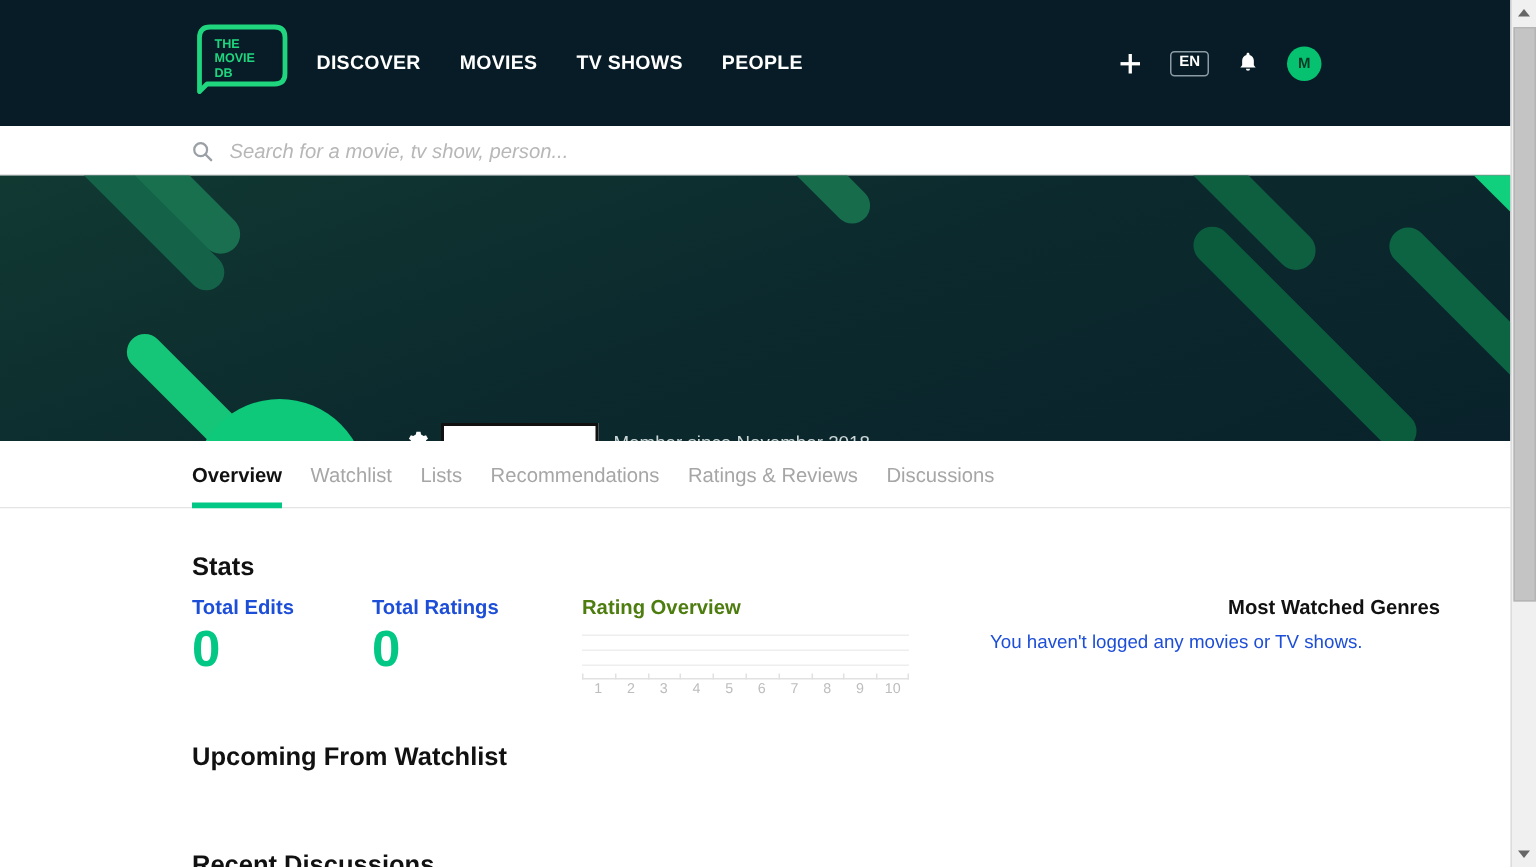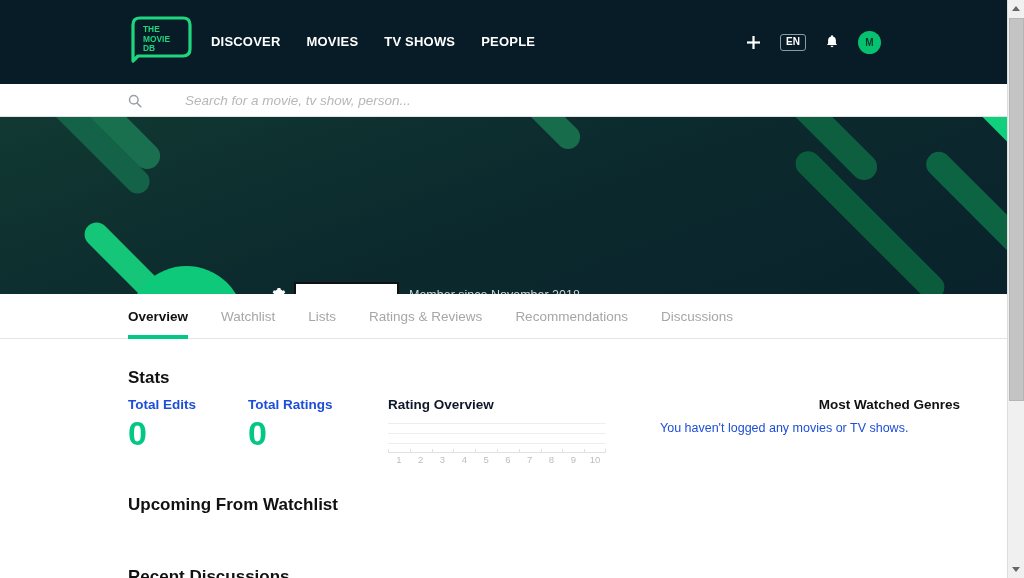--- a/index.html
+++ b/index.html
@@ -47,21 +47,21 @@
                align-items:center; justify-content:center; }
 
   
   .searchbar { position:absolute; top:84px; left:0; width:1007px; height:33px;
                background:#fff; border-bottom:1px solid #e3e3e3; }
   .search-inner { position:absolute; left:128px; top:0; height:33px; display:flex;
                   align-items:center; gap:11px; width:780px; }
   .search-icon { width:14px; height:14px; flex:none; }
   .search-input { border:none; outline:none; background:transparent; width:100%;
                   font-size:13.5px; font-style:italic; color:#8f8f8f;
-                  font-family:"Liberation Sans", sans-serif;margin-left:32px; }
+                  font-family:"Liberation Sans", sans-serif; }
   .search-input::placeholder { color:#b7b7b7; font-style:italic; }
 
   
   .hero { position:absolute; top:117px; left:0; width:1007px; height:177px;
           background:linear-gradient(160deg,#113932 0%,#0c2b2e 45%,#09222b 100%);
           overflow:hidden; }
   .stripe { position:absolute; border-radius:14px; transform:rotate(45deg);
             transform-origin:center; }
 
   .hero-inner { position:absolute; left:0; top:0; width:100%; height:100%; }
@@ -71,42 +71,42 @@
                z-index:5; }
   .profile-meta { position:absolute; left:269px; top:165px; z-index:5; }
   .name-row { display:flex; align-items:center; gap:8px; }
   .gear-icon { width:17px; height:17px; flex:none; }
   .name-redact { width:105px; height:25px; background:#fff; border:2px solid #111; }
   .member-since { color:#cbd6d6; font-size:12.5px; margin-left:2px; white-space:nowrap; }
 
   
   .tabs { position:absolute; top:294px; left:0; width:1007px; height:45px;
           background:#fff; border-bottom:1px solid #e4e4e4; }
-  .tabs-inner { position:absolute; left:128px; top:0; display:flex; gap:33px;
+  .tabs-inner { position:absolute; left:128px; top:0; display:flex; gap:19px;
                 height:45px; align-items:center; }
   .tab { font-size:13.5px; color:#a6a6a6; position:relative; height:45px;
          display:flex; align-items:center; white-space:nowrap; }
   .tab.active { color:#111; font-weight:bold; }
   .tab.active::after { content:""; position:absolute; left:0; right:0; bottom:0;
                        height:4px; background:#03c784; }
 
   
   .content { position:absolute; top:339px; left:0; width:1007px; height:239px;
              background:#fff; }
   .h-stats { position:absolute; left:128px; top:29px; font-size:17px; font-weight:bold;
              color:#111; }
   .stat-block { position:absolute; top:58px; }
   .stat-block.edits { left:128px; }
   .stat-block.ratings { left:248px; }
   .stat-lbl { font-size:13.5px; font-weight:bold; color:#1d4ed8; }
   .stat-num { font-size:34px; font-weight:bold; color:#03c784; line-height:38px;
               margin-top:2px; }
 
   .rating-ov { position:absolute; left:388px; top:58px; width:218px; }
-  .rating-title { font-size:13.5px; font-weight:bold; color:#0f172a; }
+  .rating-title { font-size:13.5px; font-weight:bold; color:#4d7c0f; }
   .chart { position:relative; margin-top:11px; height:44px; width:218px; }
   .gridline { position:absolute; left:0; width:218px; height:1px; background:#eeeeee; }
   .axis { position:absolute; left:0; bottom:14px; width:218px; height:1px;
           background:#e1e1e1; }
   .tick { position:absolute; bottom:14px; width:1px; height:4px; background:#e1e1e1; }
   .xlabels { position:absolute; left:0; bottom:0; width:218px; height:13px; }
   .xlabel { position:absolute; font-size:9.5px; color:#bdbdbd; text-align:center;
             transform:translateX(-50%); }
 
   .genres { position:absolute; left:660px; top:58px; width:300px; }
@@ -197,22 +197,22 @@
       </div>
 
     </div>
   </div>
 
   <div class="tabs">
     <div class="tabs-inner">
       <div class="tab active">Overview</div>
       <div class="tab">Watchlist</div>
       <div class="tab">Lists</div>
+      <div class="tab">Recommendations</div>
       <div class="tab">Ratings &amp; Reviews</div>
-      <div class="tab">Recommendations</div>
       <div class="tab">Discussions</div>
     </div>
   </div>
 
   <div class="content">
 
     <div class="h-stats">Stats</div>
 
     <div class="stat-block edits">
       <div class="stat-lbl">Total Edits</div>

